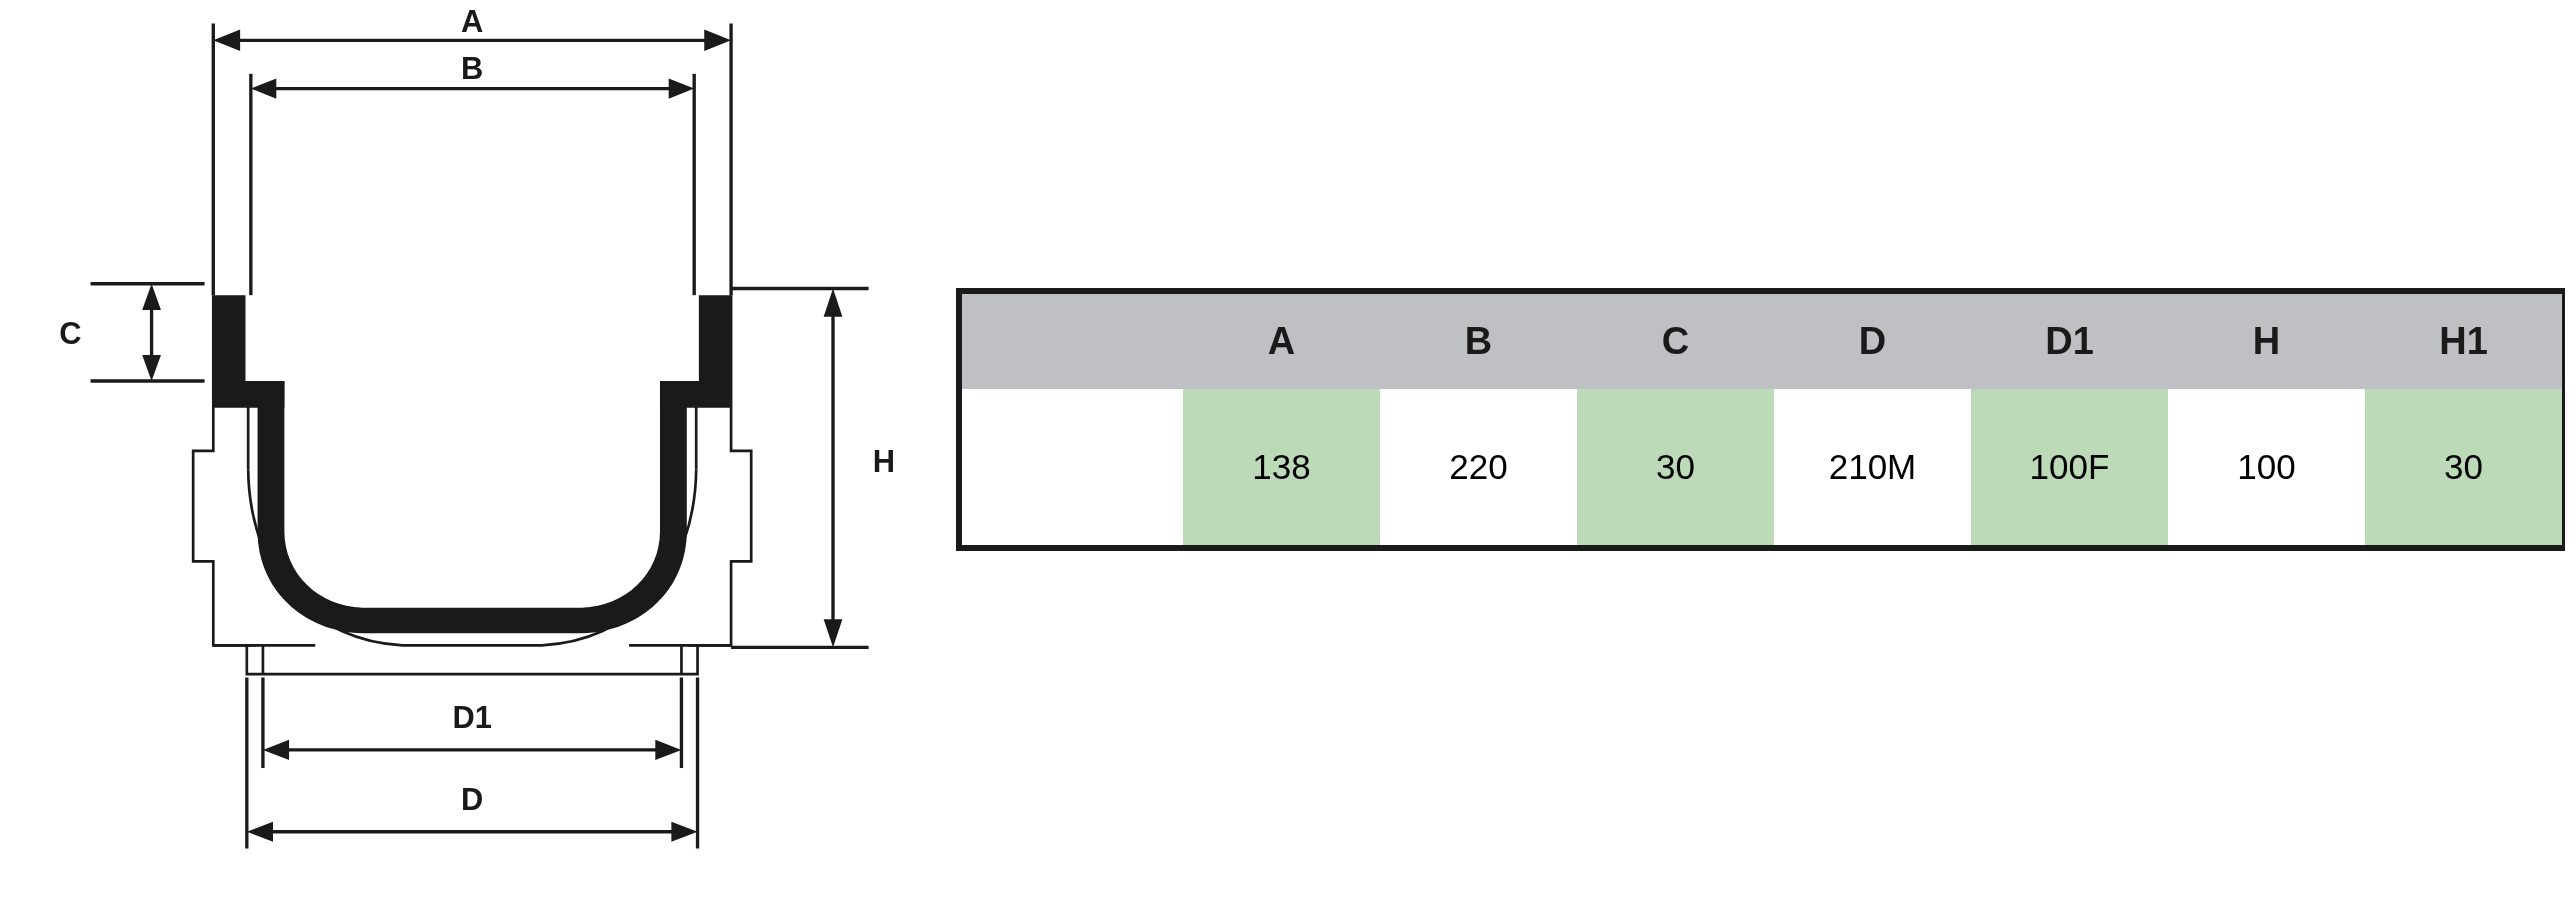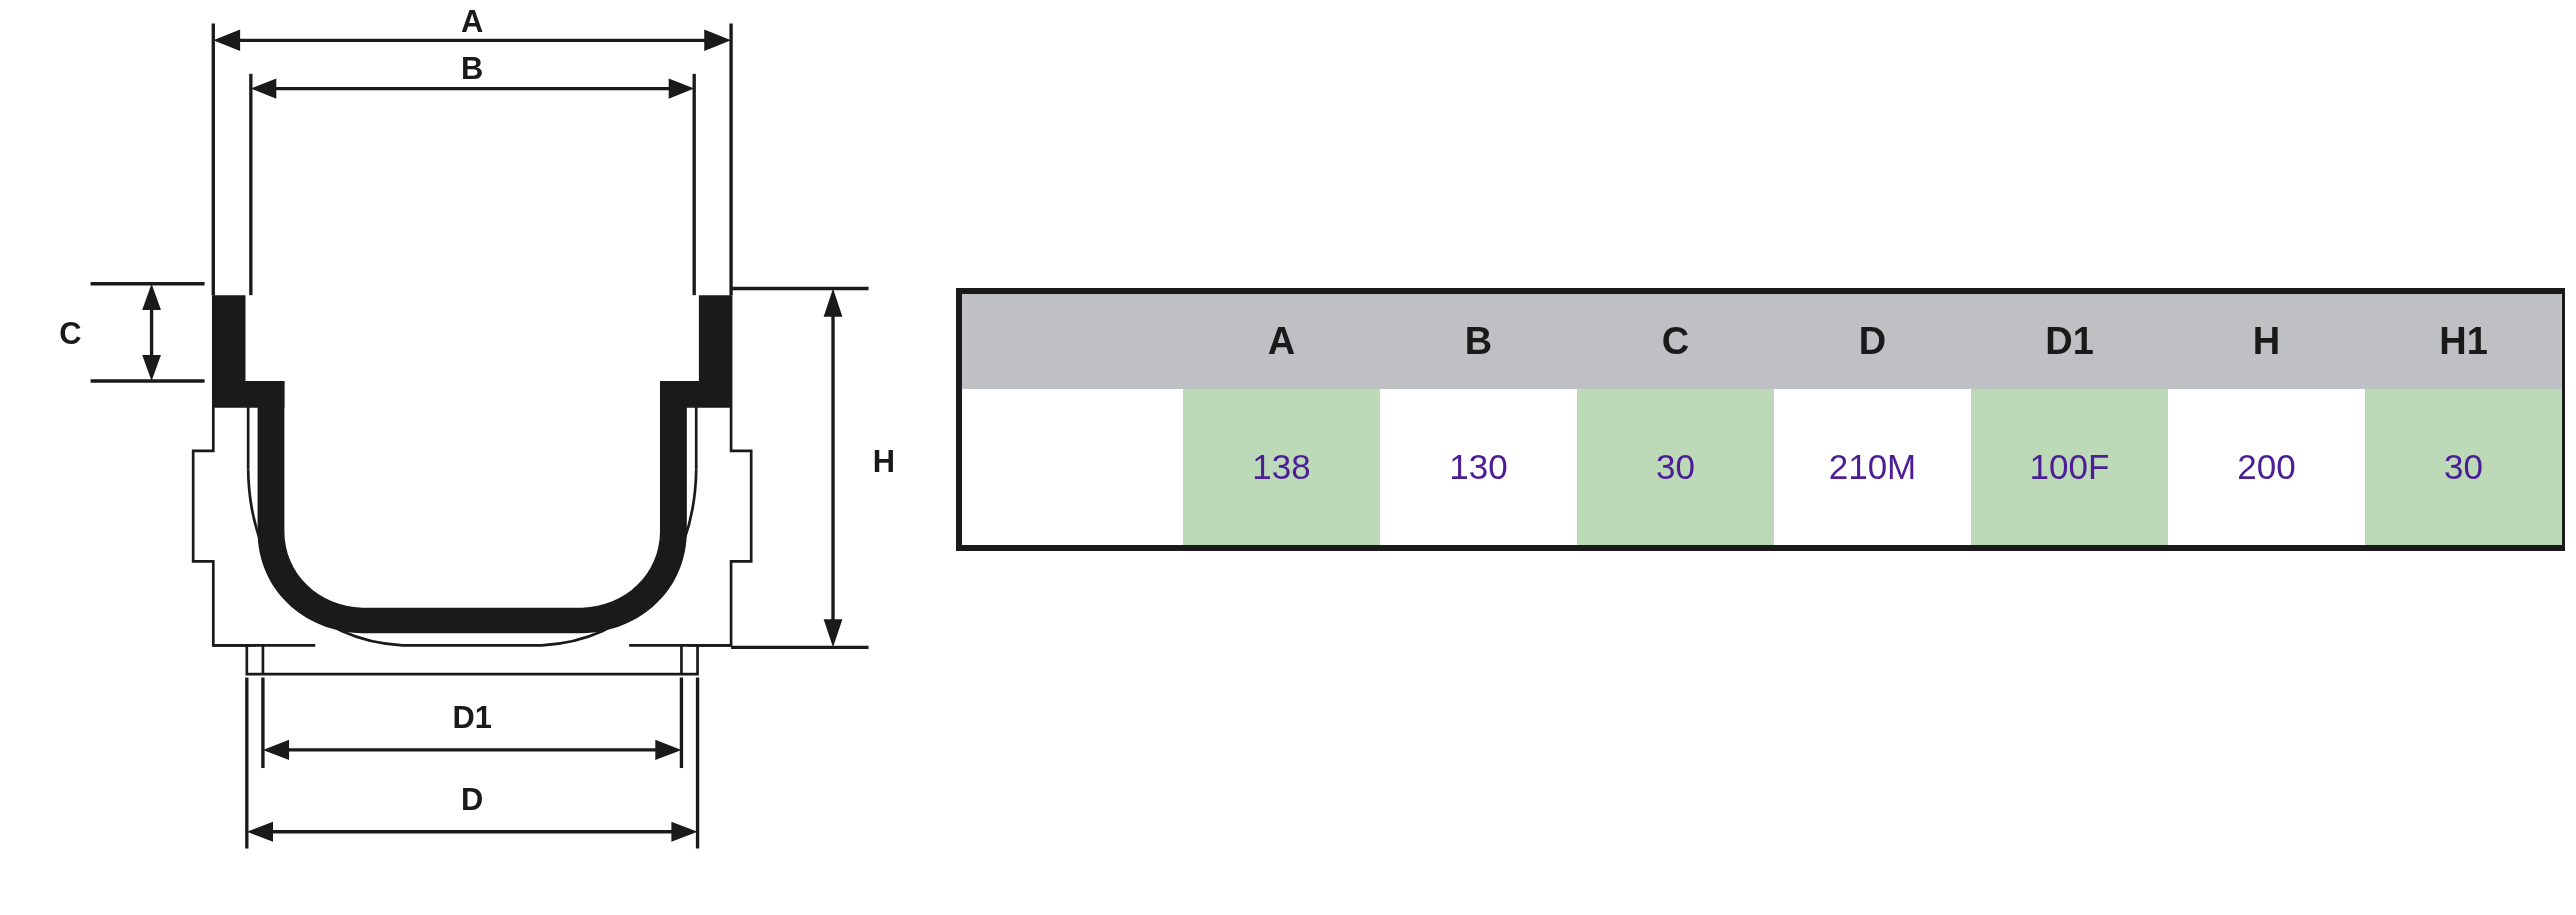--- a/index.html
+++ b/index.html
@@ -65,21 +65,21 @@
     background: #bec0c4;
     height: 95px;
     font-size: 38px;
     font-weight: bold;
     color: #1a1a1a;
   }
   table.spec tbody td {
     height: 154px;
     font-size: 35px;
     font-weight: normal;
-    color: #4c1d95;
+    color: #000000;
     background: #ffffff;
   }
   table.spec tbody td.hl {
     background: #bcd9b8;
   }
   col.c-label { width: 221px; }
   col.c-data  { width: 197px; }
 </style>
 </head>
 <body>
@@ -224,25 +224,25 @@
           <th>D</th>
           <th>D1</th>
           <th>H</th>
           <th>H1</th>
         </tr>
       </thead>
       <tbody>
         <tr>
           <td></td>
           <td class="hl">138</td>
-          <td>130</td>
+          <td>220</td>
           <td class="hl">30</td>
           <td>210M</td>
           <td class="hl">100F</td>
-          <td>200</td>
+          <td>100</td>
           <td class="hl">30</td>
         </tr>
       </tbody>
     </table>
   </div>
 
 </div>
 
 
 </body></html>

